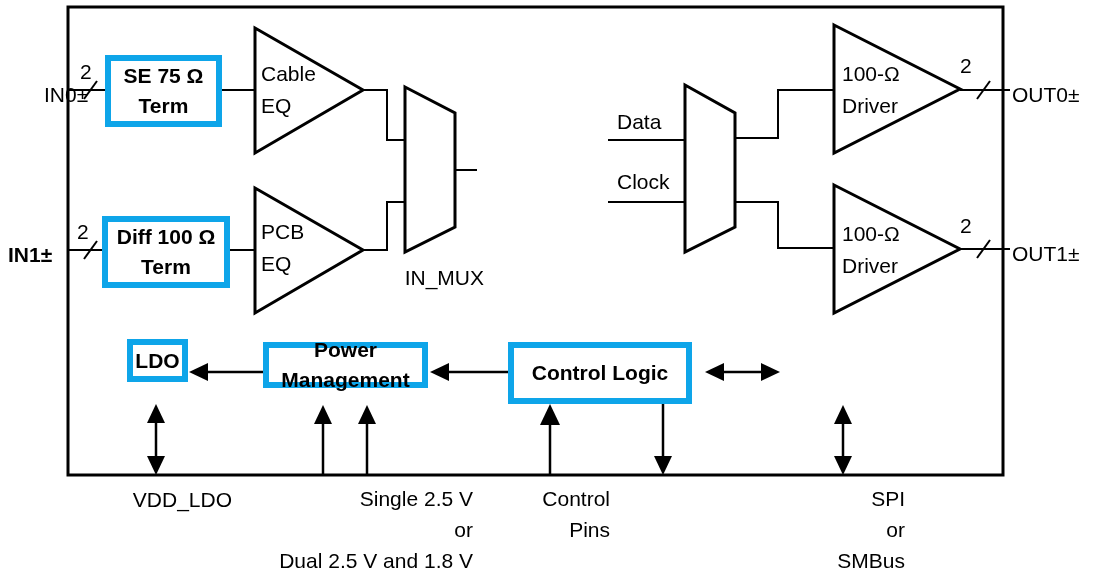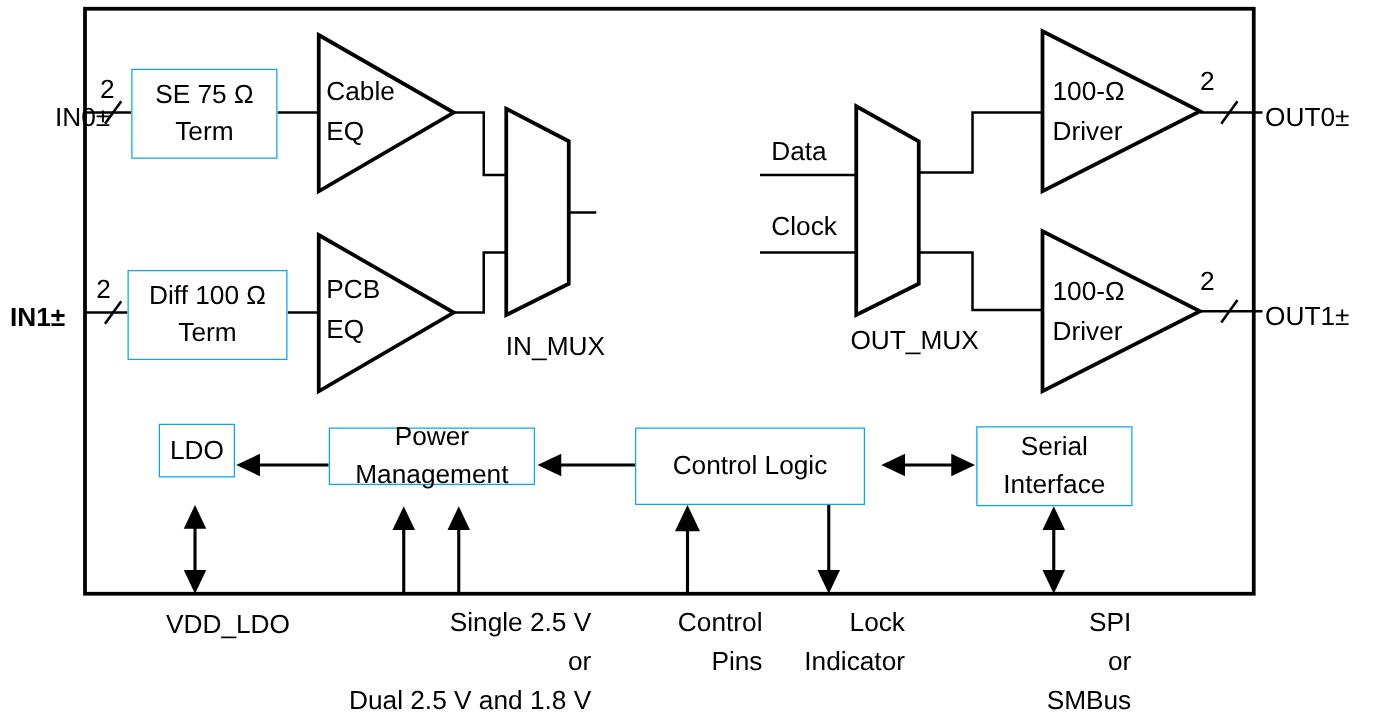--- a/index.html
+++ b/index.html
@@ -2,23 +2,23 @@
 <html><head>
 <meta charset="utf-8">
 <style>
   html,body{margin:0;padding:0;background:#fff;}
   .stage{
     position:relative;width:1100px;height:576px;background:#ffffff;
     font-family:"Liberation Sans", sans-serif;color:#000;overflow:hidden;
   }
   svg.layer{position:absolute;left:0;top:0;width:1100px;height:576px;}
   .box{
-    position:absolute;box-sizing:border-box;border:1px solid #0ea5e9;background:#fff;
+    position:absolute;box-sizing:border-box;border:6px solid #0ea5e9;background:#fff;
     display:flex;align-items:center;justify-content:center;text-align:center;
-    white-space:pre-line;font-size:21px;line-height:30px;
+    white-space:pre-line;font-size:21px;line-height:30px;font-weight:bold;
   }
   .lbl{
     position:absolute;white-space:pre-line;font-size:21px;line-height:31px;
   }
   .c{text-align:right;}
 </style>
 </head>
 <body>
 
 <div class="stage">
@@ -88,52 +88,47 @@
   </svg>
 
   <div class="box" style="left:105px;top:55px;width:117px;height:72px;">SE 75 Ω
 Term</div>
   <div class="box" style="left:102px;top:216px;width:128px;height:72px;">Diff 100 Ω
 Term</div>
   <div class="box" style="left:127px;top:339px;width:61px;height:43px;">LDO</div>
   <div class="box" style="left:263px;top:342px;width:165px;height:46px;">Power
 Management</div>
   <div class="box" style="left:508px;top:342px;width:184px;height:62px;">Control Logic</div>
-  <div class="box" style="left:781px;top:341px;width:125px;height:64px;">Serial
-Interface</div>
 
   <div class="lbl" style="left:8px;top:79px;margin-left:36px;">IN0±</div>
   <div class="lbl" style="left:8px;top:239px;font-weight:bold;">IN1±</div>
   <div class="lbl" style="left:1012px;top:79px;">OUT0±</div>
   <div class="lbl" style="left:1012px;top:238px;">OUT1±</div>
 
   <div class="lbl" style="left:80px;top:56px;">2</div>
   <div class="lbl" style="left:77px;top:216px;">2</div>
   <div class="lbl" style="left:960px;top:50px;">2</div>
   <div class="lbl" style="left:960px;top:210px;">2</div>
 
   <div class="lbl" style="left:261px;top:58px;line-height:32px;">Cable
 EQ</div>
   <div class="lbl" style="left:261px;top:216px;line-height:32px;">PCB
 EQ</div>
   <div class="lbl" style="left:842px;top:58px;line-height:32px;">100-Ω
 Driver</div>
   <div class="lbl" style="left:842px;top:218px;line-height:32px;">100-Ω
 Driver</div>
   <div class="lbl c" style="left:358px;top:262px;width:126px;">IN_MUX</div>
-  <div class="lbl c" style="left:653px;top:257px;width:130px;">OUT_MUX</div>
 
   <div class="lbl" style="left:617px;top:106px;">Data</div>
   <div class="lbl" style="left:617px;top:166px;">Clock</div>
 
   <div class="lbl c" style="left:100px;top:484px;width:132px;">VDD_LDO</div>
   <div class="lbl c" style="left:213px;top:483px;width:260px;">Single 2.5 V
 or
 Dual 2.5 V and 1.8 V</div>
   <div class="lbl c" style="left:488px;top:483px;width:122px;">Control
 Pins</div>
-  <div class="lbl c" style="left:600px;top:483px;width:124px;">Lock
-Indicator</div>
   <div class="lbl c" style="left:781px;top:483px;width:124px;">SPI
 or
 SMBus</div>
 
 </div>
 
 </body></html>

